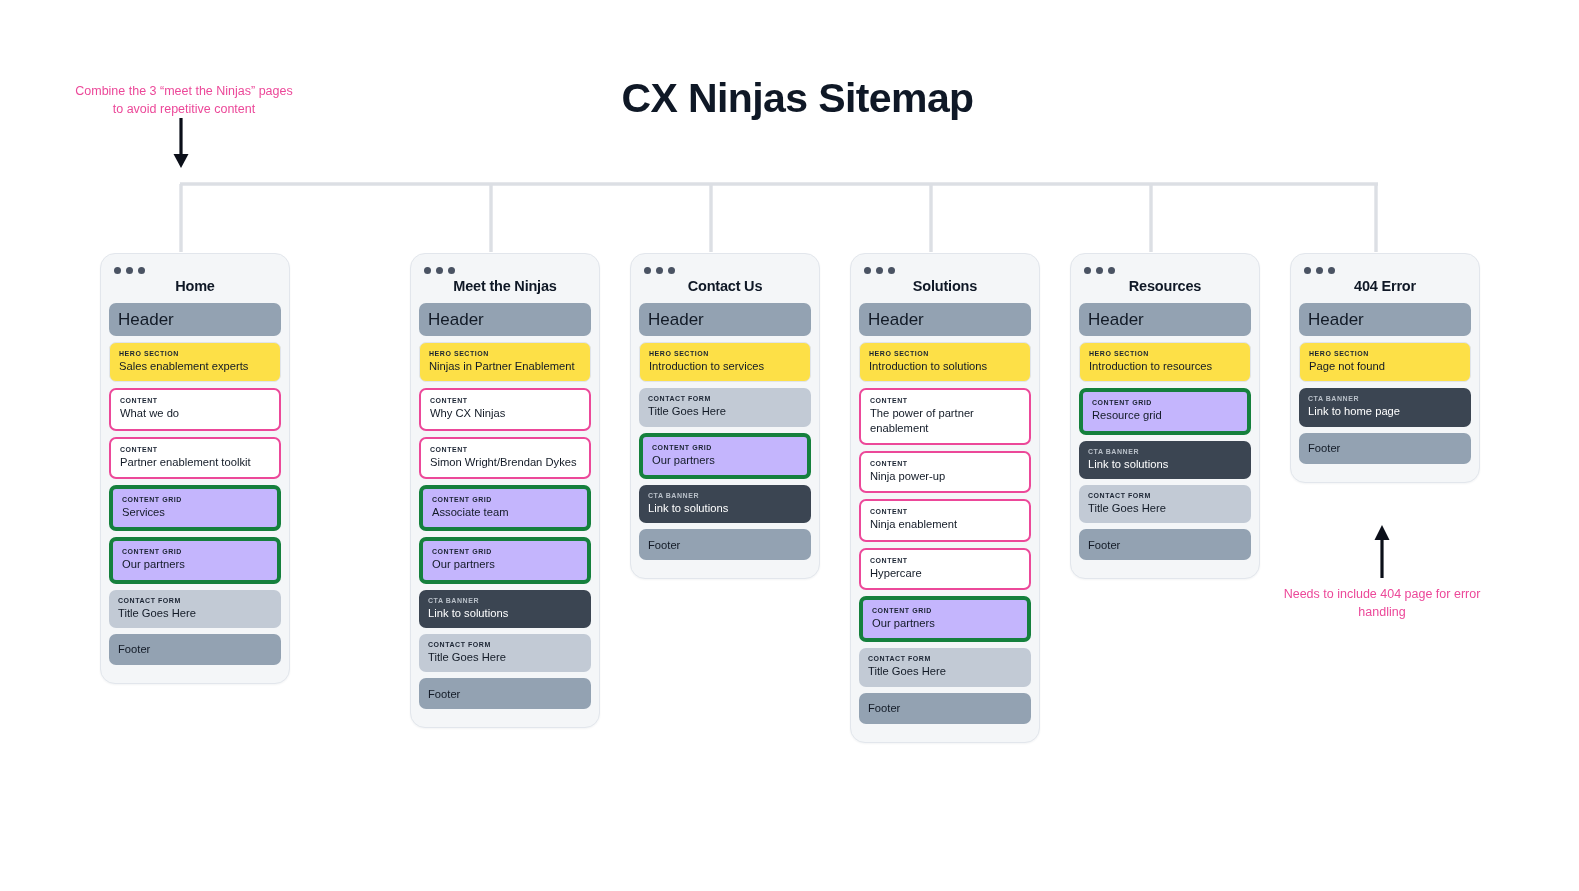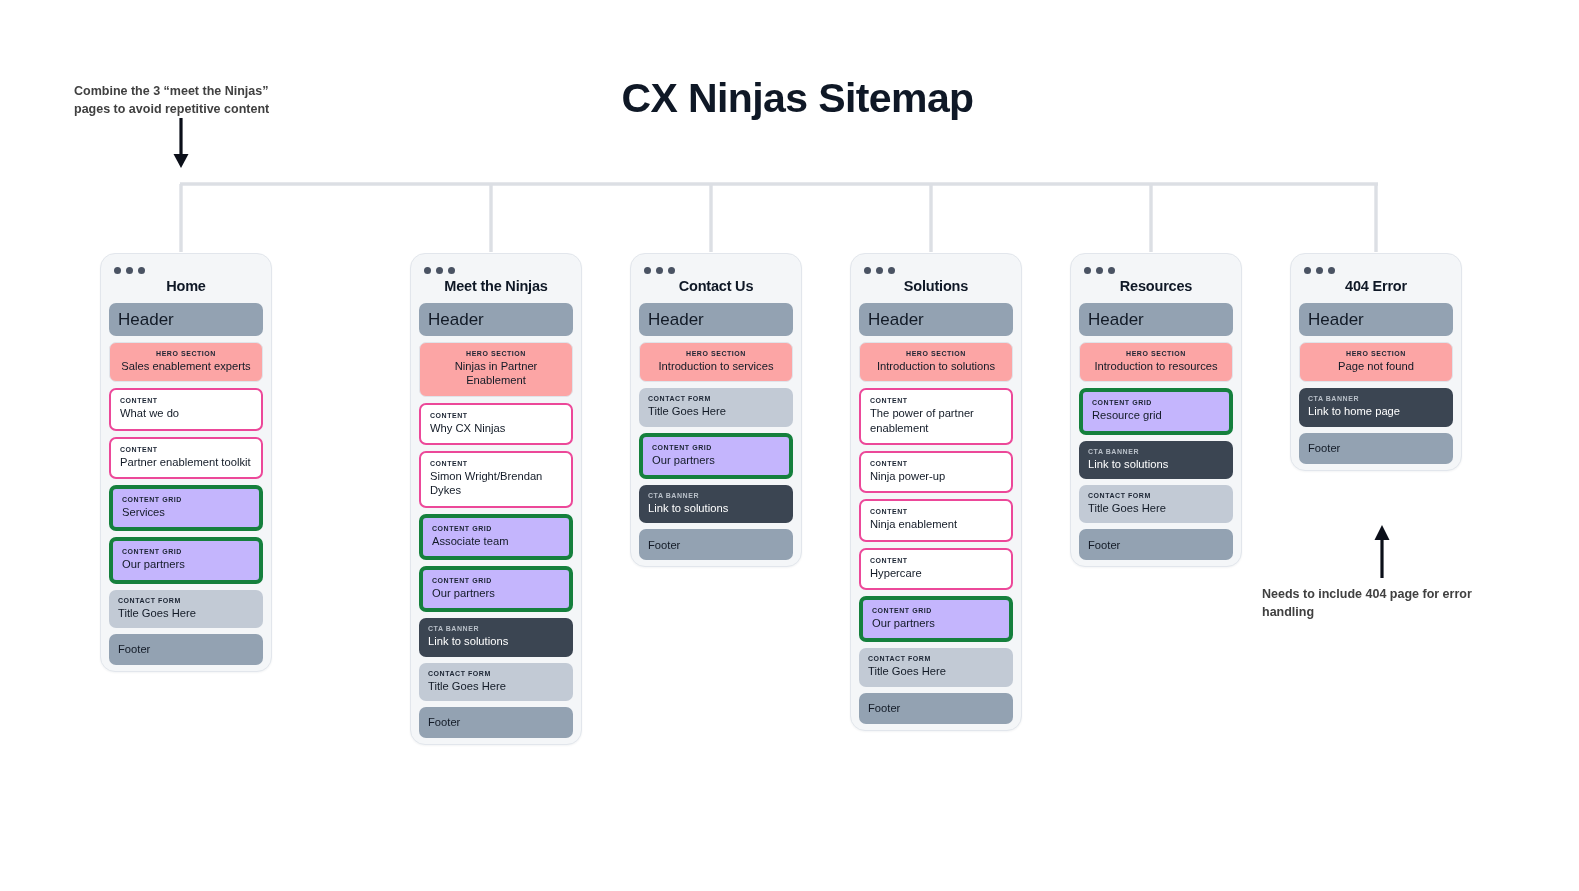--- a/index.html
+++ b/index.html
@@ -26,40 +26,41 @@
     font-size: 41px;
     font-weight: 800;
     letter-spacing: -0.6px;
     color: #0f1826;
   }
 
   
   .annot {
     position: absolute;
     font-size: 12.5px;
-    font-weight: 700;
+    font-weight: 400;
     line-height: 1.45;
-    color: #404040;
+    color: #ec4899;
+    text-align: center;
   }
   .annot-top { left: 74px; top: 82px; width: 220px; }
   .annot-bottom { left: 1262px; top: 585px; width: 240px; }
 
   .arrow-svg { position: absolute; }
 
   
   #connectors { position: absolute; left: 0; top: 0; }
 
   
   .card {
     position: absolute;
-    width: 172px;
+    width: 190px;
     background: #f4f6f8;
     border: 1.3px solid #e2e6ec;
     border-radius: 15px;
-    padding: 10px 8px 4px 8px;
+    padding: 10px 8px 16px 8px;
     box-shadow: 0 1px 2px rgba(20,30,50,0.05);
   }
   .dots { display: flex; gap: 5px; margin: 3px 0 2px 5px; }
   .dot { width: 7px; height: 7px; border-radius: 50%; background: #4a5363; }
   .card-title {
     text-align: center;
     font-size: 14.5px;
     font-weight: 800;
     color: #0f1826;
     letter-spacing: -0.2px;
@@ -103,23 +104,22 @@
     background: #93a2b2;
     height: 31px;
     display: flex;
     align-items: center;
     padding: 0 9px;
     margin-bottom: 2px;
   }
   .b-footer .btext { font-size: 11.2px; color: #121a26; }
 
   .b-hero {
-    background: #fca5a5;
+    background: #fde047;
     border: 1px solid #e0e4ea;
-    text-align: center;
   }
   .b-content {
     background: #ffffff;
     border: 2px solid #ec4899;
   }
   .b-grid {
     background: #c4b5fd;
     border: 4px solid #15803d;
   }
   .b-form {

